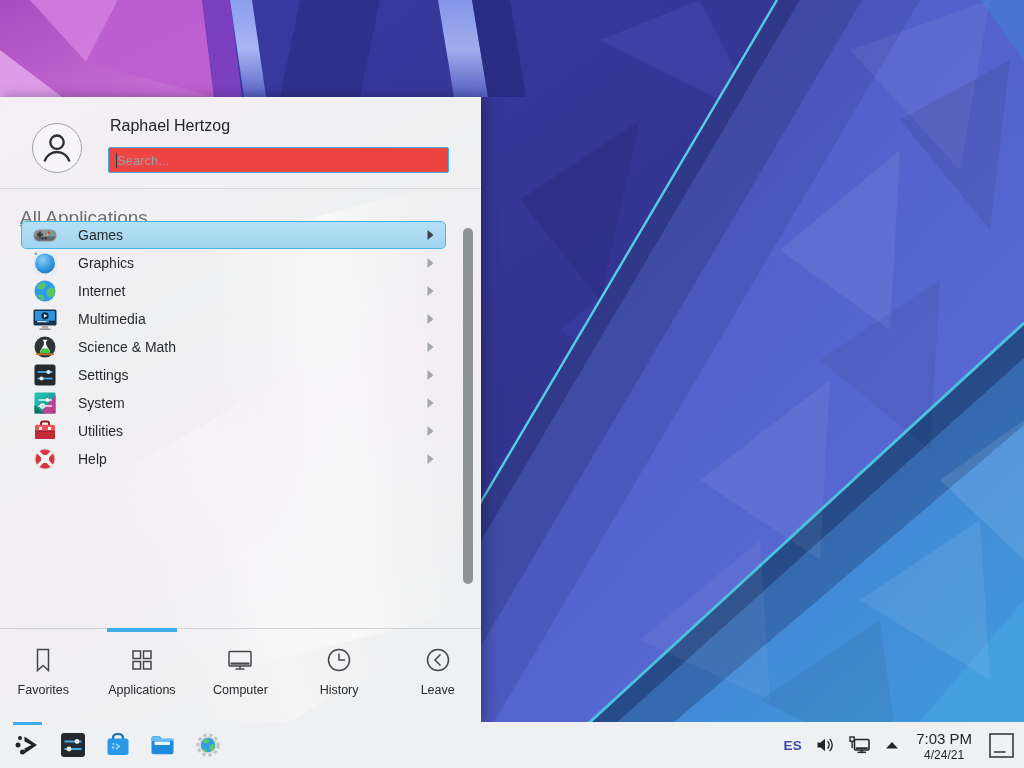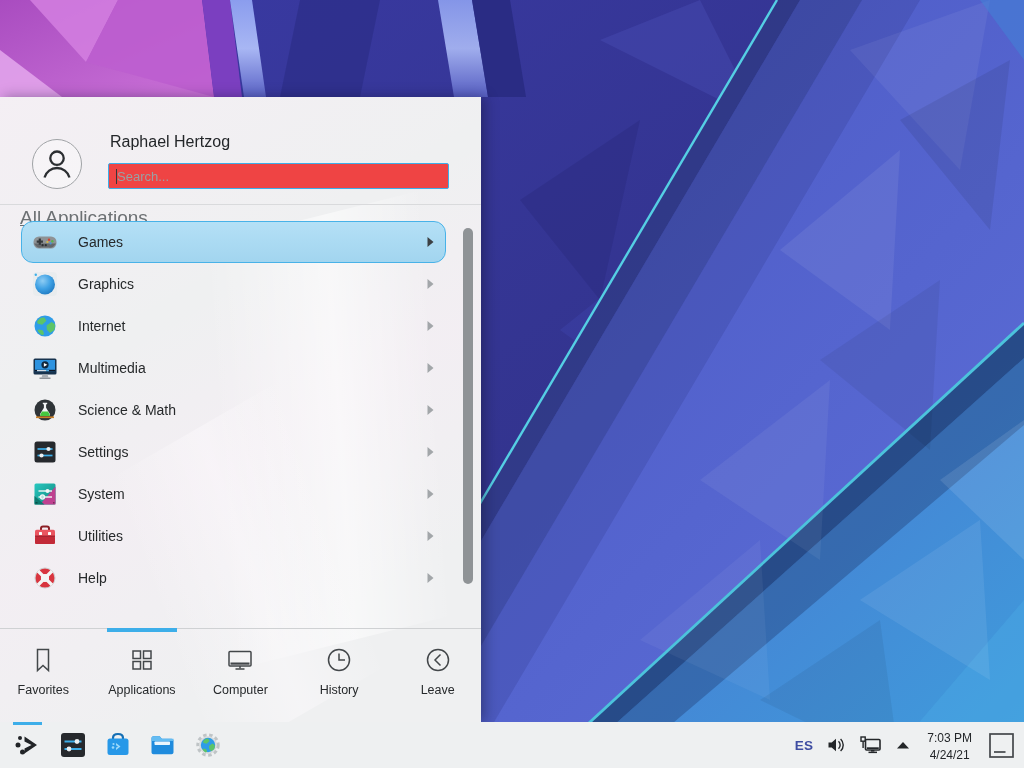--- a/index.html
+++ b/index.html
@@ -22,39 +22,39 @@
     background:linear-gradient(150deg, rgba(248,238,246,.55) 0%, rgba(240,240,243,0) 35%, rgba(247,236,245,.45) 55%, rgba(240,240,243,0) 80%);
   }
   .streak { position:absolute; pointer-events:none; }
   .streak.s1 { left:60px; top:120px; width:560px; height:420px;
     background:linear-gradient(100deg, rgba(255,255,255,0) 30%, rgba(255,255,255,.55) 50%, rgba(255,255,255,0) 66%);
     transform:rotate(-14deg); }
   .streak.s2 { left:-40px; top:330px; width:560px; height:300px;
     background:linear-gradient(100deg, rgba(255,255,255,0) 35%, rgba(255,252,255,.4) 52%, rgba(255,255,255,0) 68%);
     transform:rotate(-30deg); }
 
-  .kickoff-header { position:absolute; left:0; top:16px; right:0; height:92px;
+  .kickoff-header { position:absolute; left:0; top:0; right:0; height:92px;
     border-bottom:1px solid #d9dadc; }
   .avatar { position:absolute; left:32px; top:26px; width:50px; height:50px;
     border:1px solid #a0a3a6; border-radius:50%; background:rgba(255,255,255,.35); }
   .avatar svg { width:100%; height:100%; }
   .user-name { position:absolute; left:110px; top:20px; font-size:16px; color:#232629; }
   .search-box { position:absolute; left:108px; top:50px; width:341px; height:26px;
     background:#ef4444; border:1px solid #3daee9; border-radius:2px; }
   .search-box input { position:absolute; inset:0; width:100%; height:100%;
     border:none; outline:none; background:transparent; padding:0 8px;
     font-family:"Liberation Sans", sans-serif; font-size:13px; color:#232629; }
   .search-box input::placeholder { color:#9aa0a4; opacity:1; }
   .search-caret { position:absolute; left:7px; top:5px; width:1px; height:15px; background:#33383b; }
 
   .section-label { position:absolute; left:20px; top:110px; font-size:19px; color:#6c7073;text-decoration:underline; }
 
   .category-list { position:absolute; left:21px; top:124px; width:425px; height:404px; overflow:hidden; }
-  .cat-row { height:42px; display:flex; align-items:center;
-    border:1px solid transparent; border-radius:12px; cursor:default; }
+  .cat-row { height:28px; display:flex; align-items:center;
+    border:1px solid transparent; border-radius:5px; cursor:default; }
   .cat-row.selected { background:linear-gradient(#b4e0f6, #a2d5ef); border-color:#48b2e8; }
   .cat-icon { width:26px; height:26px; margin-left:10px; flex:0 0 26px; }
   .cat-icon svg { width:26px; height:26px; display:block; }
   .cat-label { margin-left:20px; font-size:14px; color:#26292b; white-space:nowrap; }
   .cat-arrow { margin-left:auto; margin-right:11px; width:7px; height:10px; }
   .cat-arrow svg { display:block; width:7px; height:10px; fill:#a2a6a9; }
   .cat-row.selected .cat-arrow svg { fill:#3c4043; }
 
   .scrollbar-thumb { position:absolute; left:463px; top:131px; width:10px; height:356px;
     border-radius:5px; background:#8f9396; }
@@ -76,21 +76,21 @@
   .task-app { width:45px; height:46px; position:relative;
     display:flex; align-items:center; justify-content:center; }
   .task-app.active::before { content:""; position:absolute; top:0; left:8px; right:8px;
     height:3px; background:#3daee9; }
   .task-app svg { width:30px; height:30px; display:block; }
 
   .tray { margin-left:auto; display:flex; align-items:center; gap:13px; padding-right:9px; }
   .kb-layout { font-size:13.5px; font-weight:bold; color:#3e4da2; letter-spacing:.3px; }
   .tray-icon svg { display:block; }
   .clock { text-align:center; color:#232629; padding:0 3px; }
-  .clock-time { font-size:12px; line-height:19px; }
+  .clock-time { font-size:15px; line-height:19px; }
   .clock-date { font-size:12px; line-height:14px; }
   .show-desktop { width:27px; height:27px; }
   .show-desktop svg { width:27px; height:27px; display:block; }
 </style>
 </head>
 <body>
 
 <div class="screen">
 
   <svg class="wallpaper" viewBox="0 0 1024 768" preserveAspectRatio="none">

